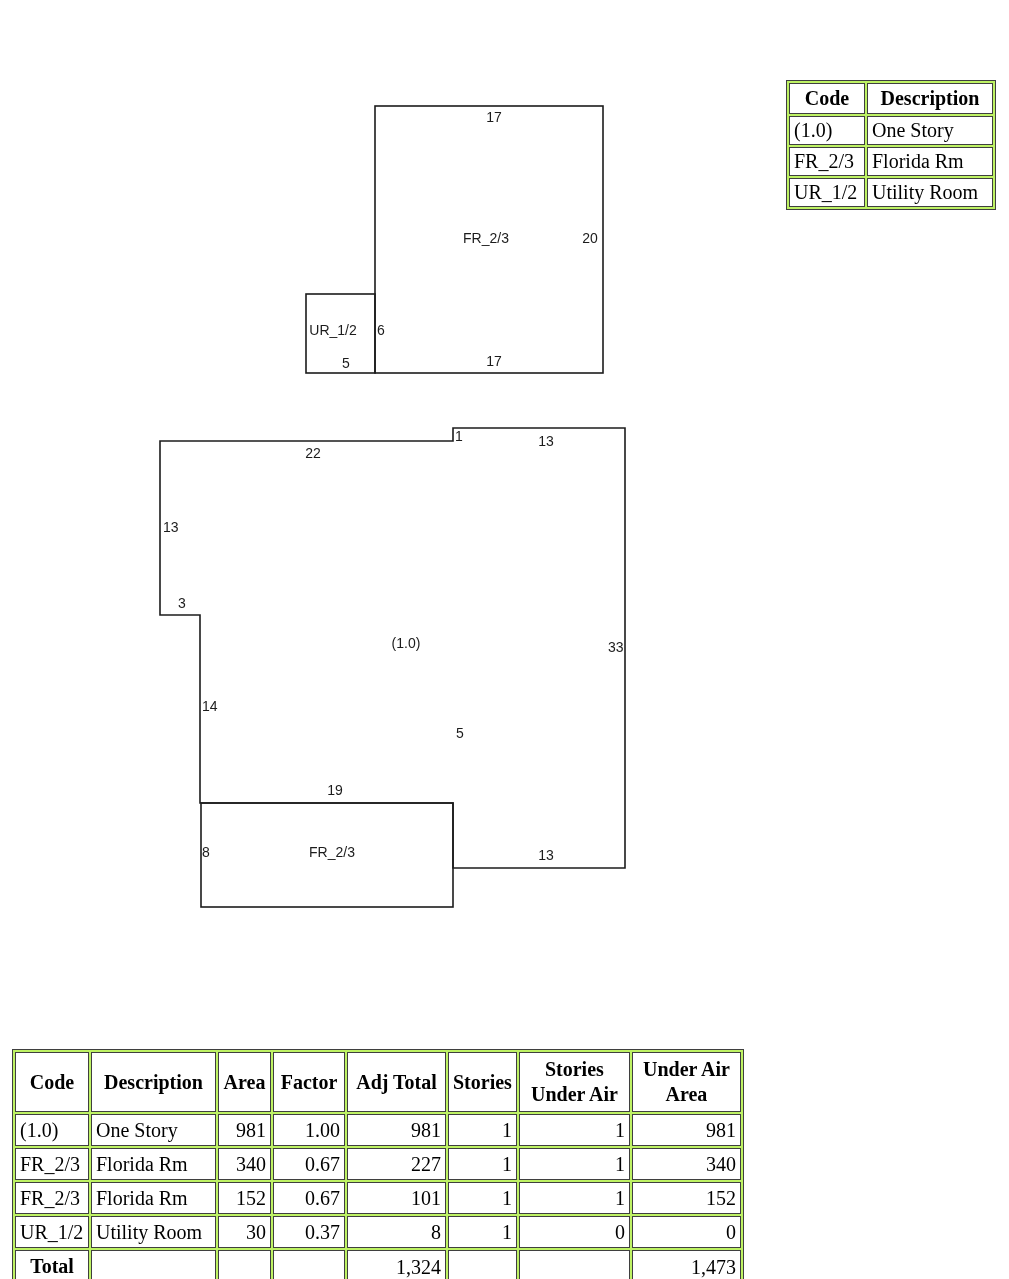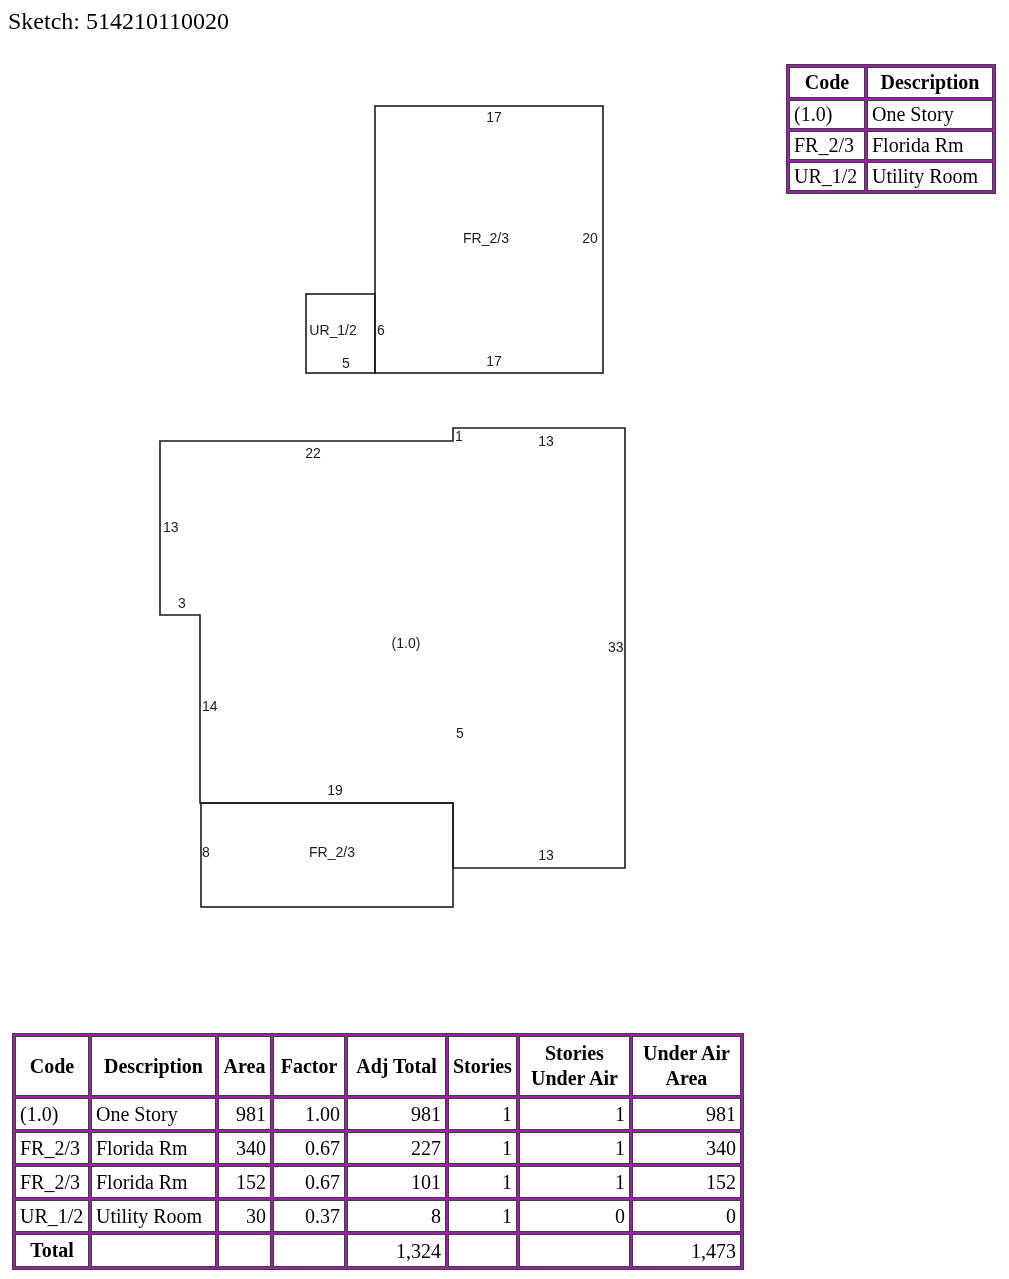--- a/index.html
+++ b/index.html
@@ -4,21 +4,21 @@
 <style>
   html,body { margin:0; padding:0; background:#ffffff; }
   body { font-family:"Liberation Serif", serif; color:#000000; }
   .page { position:relative; width:1009px; height:1279px; background:#ffffff; overflow:hidden; }
 
   
   .page-header { position:absolute; left:8px; top:8px; font-size:24px; line-height:27px; }
   .page-header .line { white-space:nowrap; }
 
   
-  table.report { border-collapse:separate; border-spacing:2px; border:1px solid #3f3f3f; background:#a21caf; }
+  table.report { border-collapse:separate; border-spacing:2px; border:1px solid #3f3f3f; background:#bef264;margin-top:16px; }
   table.report th, table.report td { border:1px solid #3f3f3f; font-size:20px; background:#ffffff; }
   table.report th { font-weight:bold; text-align:center; }
 
   
   .legend-table { position:absolute; left:786px; top:64px; }
   .legend-table th { padding:3px 6px; }
   .legend-table td { padding:2px 4px; text-align:left; }
   .legend-table .col-code  { width:62px; }
   .legend-table .col-desc  { width:112px; }
 
@@ -42,24 +42,20 @@
   .sketch-svg { position:absolute; left:0; top:0; }
   .sketch-svg .outline { fill:none; stroke:#1c1c1c; stroke-width:1.6; }
   .sketch-svg text { font-family:"Liberation Sans", sans-serif; font-size:14px; fill:#1c1c1c; }
 </style>
 </head>
 <body>
 
 <div class="page">
 
   <div class="page-header">
-    <div class="line">
-      <span>Sketch:</span>
-      <span>514210110020</span>
-    </div>
   </div>
 
   <table class="report legend-table">
     <thead>
       <tr>
         <th class="col-code">Code</th>
         <th class="col-desc">Description</th>
       </tr>
     </thead>
     <tbody>

